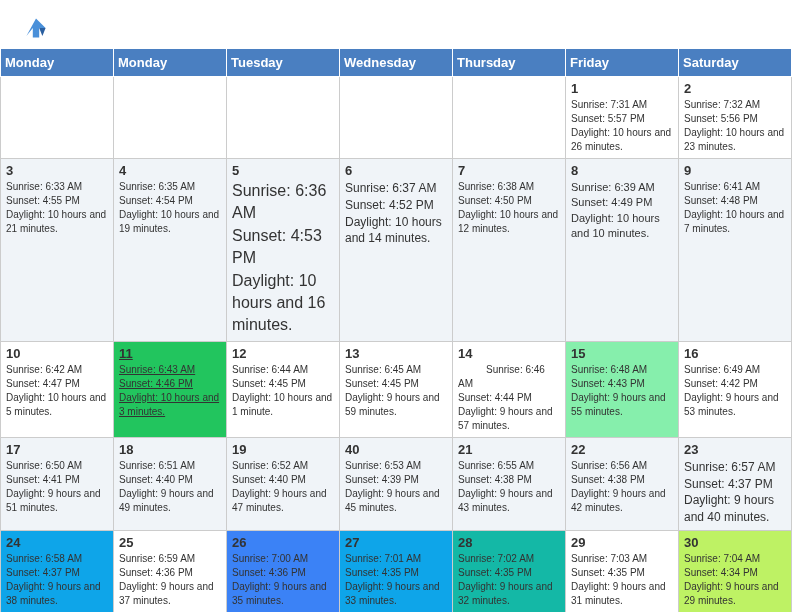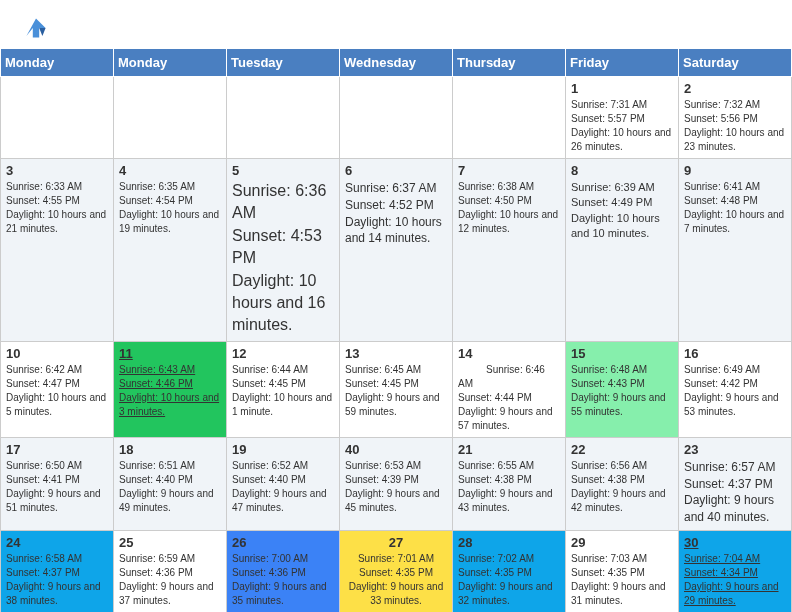--- a/index.html
+++ b/index.html
@@ -139,27 +139,27 @@
       <tr>
         <td style="background: #0ea5e9;"><span class="day-num">24</span><span style="white-space: pre-line; font-size: 10px; line-height: 1.4;">Sunrise: 6:58 AM
 Sunset: 4:37 PM
 Daylight: 9 hours and 38 minutes.</span></td>
         <td style="background: rgb(255, 255, 255);"><span class="day-num">25</span><span style="white-space: pre-line; font-size: 10px; line-height: 1.4;">Sunrise: 6:59 AM
 Sunset: 4:36 PM
 Daylight: 9 hours and 37 minutes.</span></td>
         <td style="background: #3b82f6;"><span class="day-num">26</span><span style="white-space: pre-line; font-size: 10px; line-height: 1.4;">Sunrise: 7:00 AM
 Sunset: 4:36 PM
 Daylight: 9 hours and 35 minutes.</span></td>
-        <td style="background: #fde047; text-align: center;"><span class="day-num">27</span><span style="white-space: pre-line; font-size: 10px; line-height: 1.4;">Sunrise: 7:01 AM
+        <td style="background: #0ea5e9;"><span class="day-num">27</span><span style="white-space: pre-line; font-size: 10px; line-height: 1.4;">Sunrise: 7:01 AM
 Sunset: 4:35 PM
 Daylight: 9 hours and 33 minutes.</span></td>
-        <td style="background: #0ea5e9;"><span class="day-num">28</span><span style="white-space: pre-line; font-size: 10px; line-height: 1.4;">Sunrise: 7:02 AM
+        <td style="background: #14b8a6;"><span class="day-num">28</span><span style="white-space: pre-line; font-size: 10px; line-height: 1.4;">Sunrise: 7:02 AM
 Sunset: 4:35 PM
 Daylight: 9 hours and 32 minutes.</span></td>
         <td style="background: rgb(255, 255, 255);"><span class="day-num">29</span><span style="white-space: pre-line; font-size: 10px; line-height: 1.4;">Sunrise: 7:03 AM
 Sunset: 4:35 PM
 Daylight: 9 hours and 31 minutes.</span></td>
-        <td style="background: #0ea5e9; text-decoration: underline;"><span class="day-num">30</span><span style="white-space: pre-line; font-size: 10px; line-height: 1.4;">Sunrise: 7:04 AM
+        <td style="background: #bef264;"><span class="day-num">30</span><span style="white-space: pre-line; font-size: 10px; line-height: 1.4;">Sunrise: 7:04 AM
 Sunset: 4:34 PM
 Daylight: 9 hours and 29 minutes.</span></td>
       </tr>
     </tbody>
 </table>
 
 </body></html>

